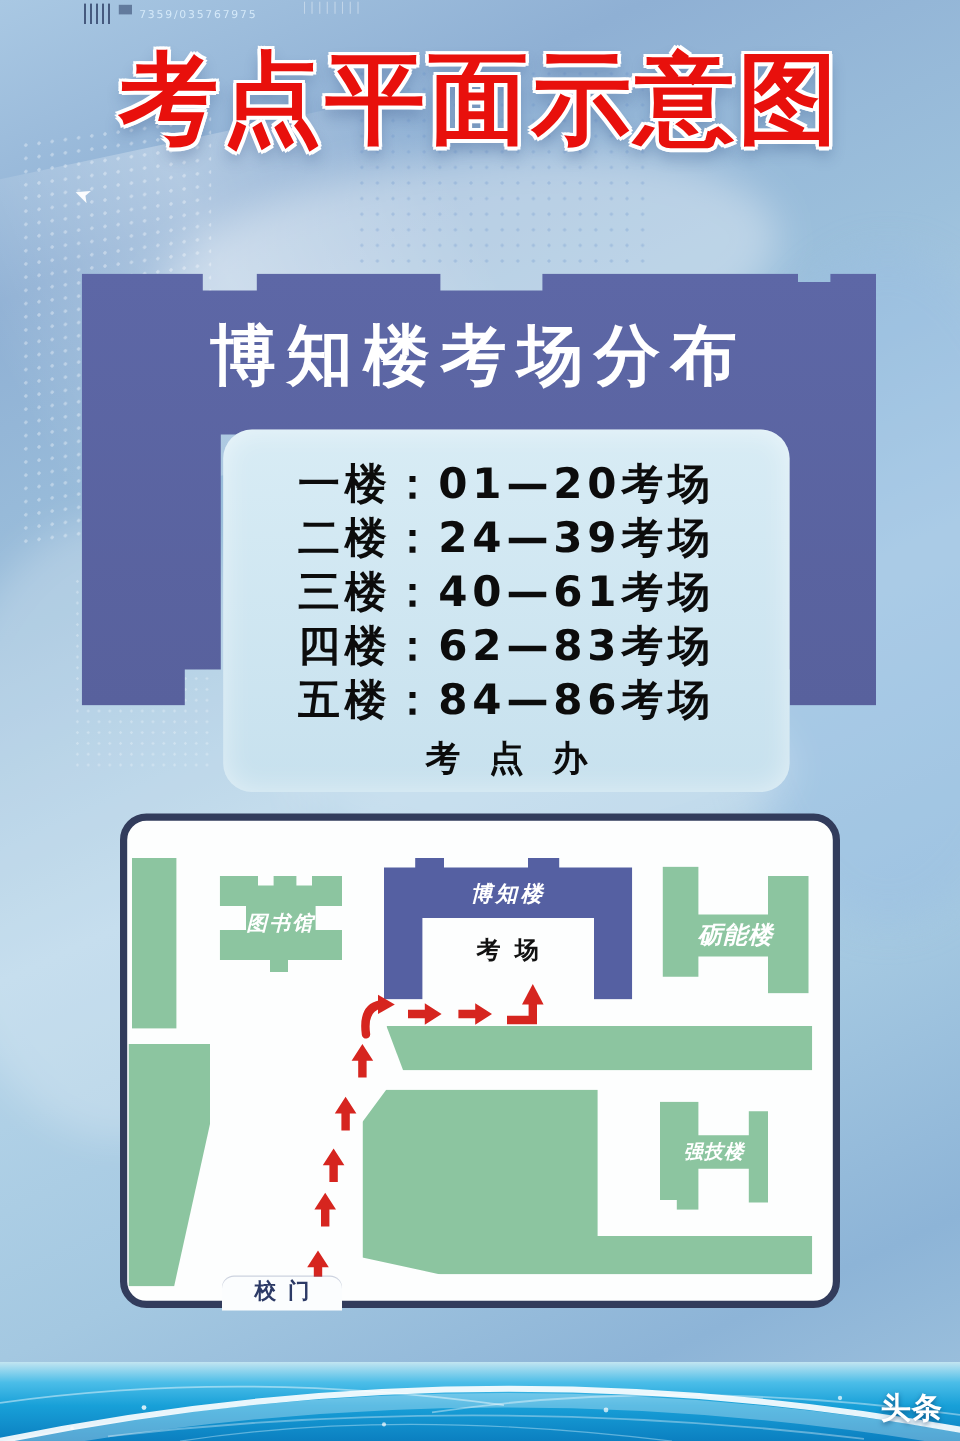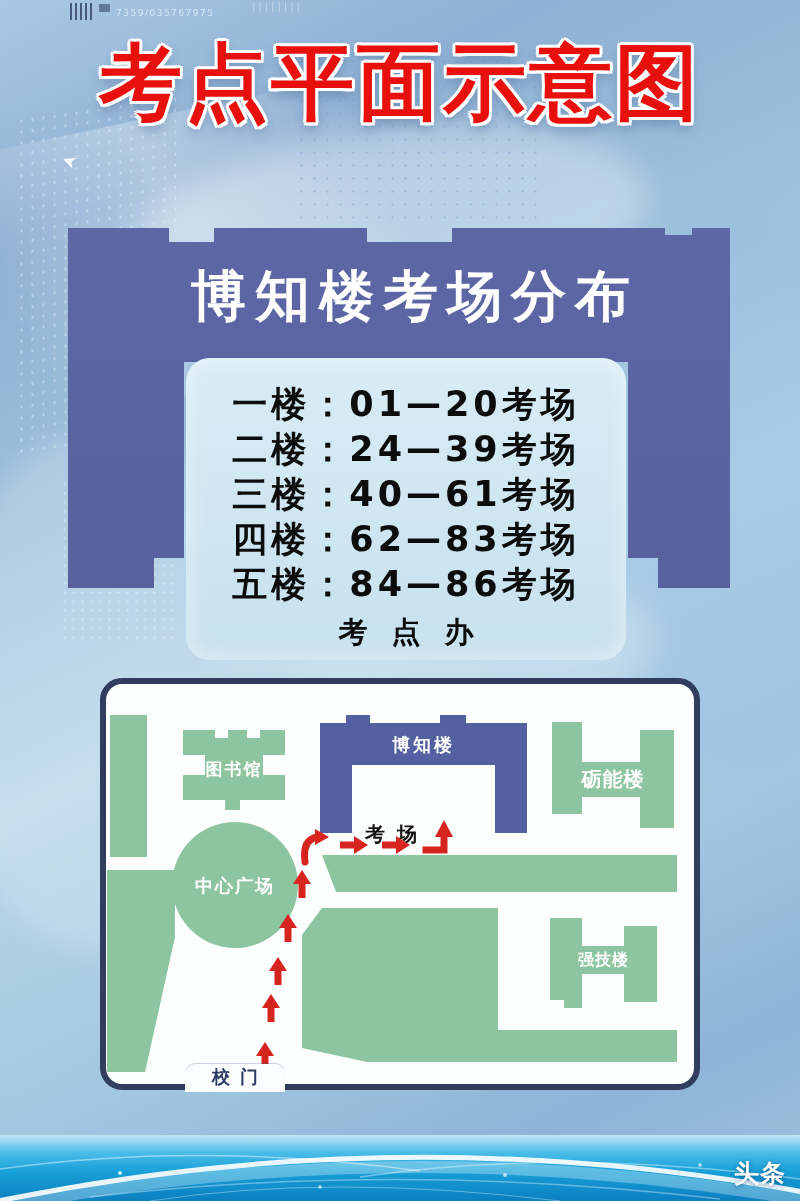--- a/index.html
+++ b/index.html
@@ -40,68 +40,69 @@
   
   .banner{
     position:absolute;left:68px;top:228px;width:662px;height:360px;z-index:2;
     background:linear-gradient(180deg,#5d67a6,#58619d);
     clip-path:polygon(0 0,101px 0,101px 14px,146px 14px,146px 0,299px 0,299px 14px,384px 14px,384px 0,
       597px 0,597px 7px,624px 7px,624px 0,662px 0,662px 360px,590px 360px,590px 330px,560px 330px,
       560px 134px,116px 134px,116px 330px,86px 330px,86px 360px,0 360px);
   }
   .banner-title{
     position:absolute;left:0;top:32px;width:100%;text-align:center;
-    color:#fff;font-size:55px;font-weight:900;letter-spacing:9px;line-height:72px;margin-left:16px;
+    color:#fff;font-size:55px;font-weight:900;letter-spacing:9px;line-height:72px;
   }
   .panel-light{
     position:absolute;left:186px;top:358px;width:440px;height:302px;z-index:3;
     background:linear-gradient(180deg,#d8ecf5,#c7e1ee);border-radius:24px;
     box-shadow:inset 0 0 24px rgba(255,255,255,.5);
+    padding-left:32px;
   }
   .floor-list{position:absolute;left:0;top:24px;width:100%;}
   .floor-item{
     text-align:center;font-size:35px;font-weight:800;color:#0c0c0c;
     letter-spacing:4px;line-height:45px;white-space:nowrap;
   }
   .office-label{
     position:absolute;left:0;top:255px;width:100%;text-align:center;
     font-size:29px;font-weight:800;color:#0c0c0c;letter-spacing:24px;text-indent:24px;
   }
   
   .map-panel{
     position:absolute;left:100px;top:678px;width:600px;height:412px;box-sizing:border-box;z-index:2;
     background:#fdfefe;border:6px solid #323c5c;border-radius:22px;
   }
   .b{position:absolute;background:#8cc5a0;}
-  .b-label{position:absolute;width:100%;text-align:center;color:#fff;font-weight:700;white-space:nowrap;}
+  .b-label{position:absolute;width:100%;text-align:center;color:#fff;font-weight:700;white-space:nowrap;font-style:italic;}
   .strip-ul{left:4px;top:31px;width:37px;height:142px;}
   .strip-ll{left:1px;top:186px;width:68px;height:202px;
     clip-path:polygon(0 0,100% 0,100% 33%,56% 100%,0 100%);}
   .library{left:77px;top:46px;width:102px;height:80px;
     clip-path:polygon(0 0,32px 0,32px 8px,45px 8px,45px 0,64px 0,64px 8px,77px 8px,77px 0,102px 0,
       102px 25px,80px 25px,80px 45px,102px 45px,102px 70px,57px 70px,57px 80px,42px 80px,42px 70px,
       0 70px,0 45px,22px 45px,22px 25px,0 25px);}
   .library-label{top:28px;font-size:17px;letter-spacing:2px;}
   .plaza{left:66px;top:138px;width:126px;height:126px;border-radius:50%;}
   .plaza-label{top:52px;font-size:18px;letter-spacing:2px;}
   .bozhi{left:214px;top:31px;width:207px;height:118px;background:#5560a2;
     clip-path:polygon(0 8px,26px 8px,26px 0,50px 0,50px 8px,120px 8px,120px 0,146px 0,146px 8px,
       207px 8px,207px 118px,175px 118px,175px 50px,32px 50px,32px 118px,0 118px);}
   .bozhi-label{top:18px;font-size:18px;letter-spacing:3px;}
-  .examroom-label{position:absolute;left:247px;top:94px;width:140px;text-align:left;
-    color:#111;font-weight:800;font-size:20px;letter-spacing:12px;text-indent:12px;margin-top:43px;}
+  .examroom-label{position:absolute;left:247px;top:94px;width:140px;text-align:center;
+    color:#111;font-weight:800;font-size:20px;letter-spacing:12px;text-indent:12px;}
   .lineng{left:446px;top:38px;width:122px;height:106px;
     clip-path:polygon(0 0,30px 0,30px 40px,88px 40px,88px 8px,122px 8px,122px 106px,88px 106px,
       88px 75px,30px 75px,30px 92px,0 92px);}
   .lineng-label{top:44px;font-size:20px;letter-spacing:1px;}
   .roadbar{left:216px;top:171px;width:355px;height:37px;
     clip-path:polygon(0 0,100% 0,100% 100%,14px 100%);}
   .lawn{left:196px;top:224px;width:375px;height:154px;
     clip-path:polygon(20px 0,196px 0,196px 122px,375px 122px,375px 154px,65px 154px,0 140px,0 27px);}
-  .qiangji{left:444px;top:234px;width:107px;height:90px;
+  .qiangji{left:444px;top:234px;width:90px;height:90px;
     clip-path:polygon(0 0,32px 0,32px 28px,74px 28px,74px 8px,107px 8px,107px 84px,74px 84px,
       74px 56px,32px 56px,32px 92px,14px 92px,14px 82px,0 82px);}
   .qiangji-label{top:32px;font-size:16px;letter-spacing:1px;}
   .gate-tab{
     position:absolute;left:79px;bottom:-8px;width:100px;height:28px;z-index:5;
     background:#fbfdfe;border-radius:10px 10px 0 0;text-align:center;
     color:#2c3a66;font-weight:800;font-size:18px;letter-spacing:10px;text-indent:10px;line-height:26px;
     box-shadow:0 -1px 0 rgba(60,80,130,.25);
   }
   .arrows{position:absolute;left:0;top:0;}
@@ -155,23 +156,20 @@
   </div>
 
   <div class="map-panel">
     <div class="b strip-ul"></div>
     <div class="b strip-ll"></div>
 
     <div class="b library">
       <div class="b-label library-label">图书馆</div>
     </div>
 
-    <div class="b plaza">
-      <div class="b-label plaza-label">中心广场</div>
-    </div>
 
     <div class="b bozhi">
       <div class="b-label bozhi-label">博知楼</div>
     </div>
     <div class="examroom-label">考场</div>
 
     <div class="b lineng">
       <div class="b-label lineng-label">砺能楼</div>
     </div>
 

